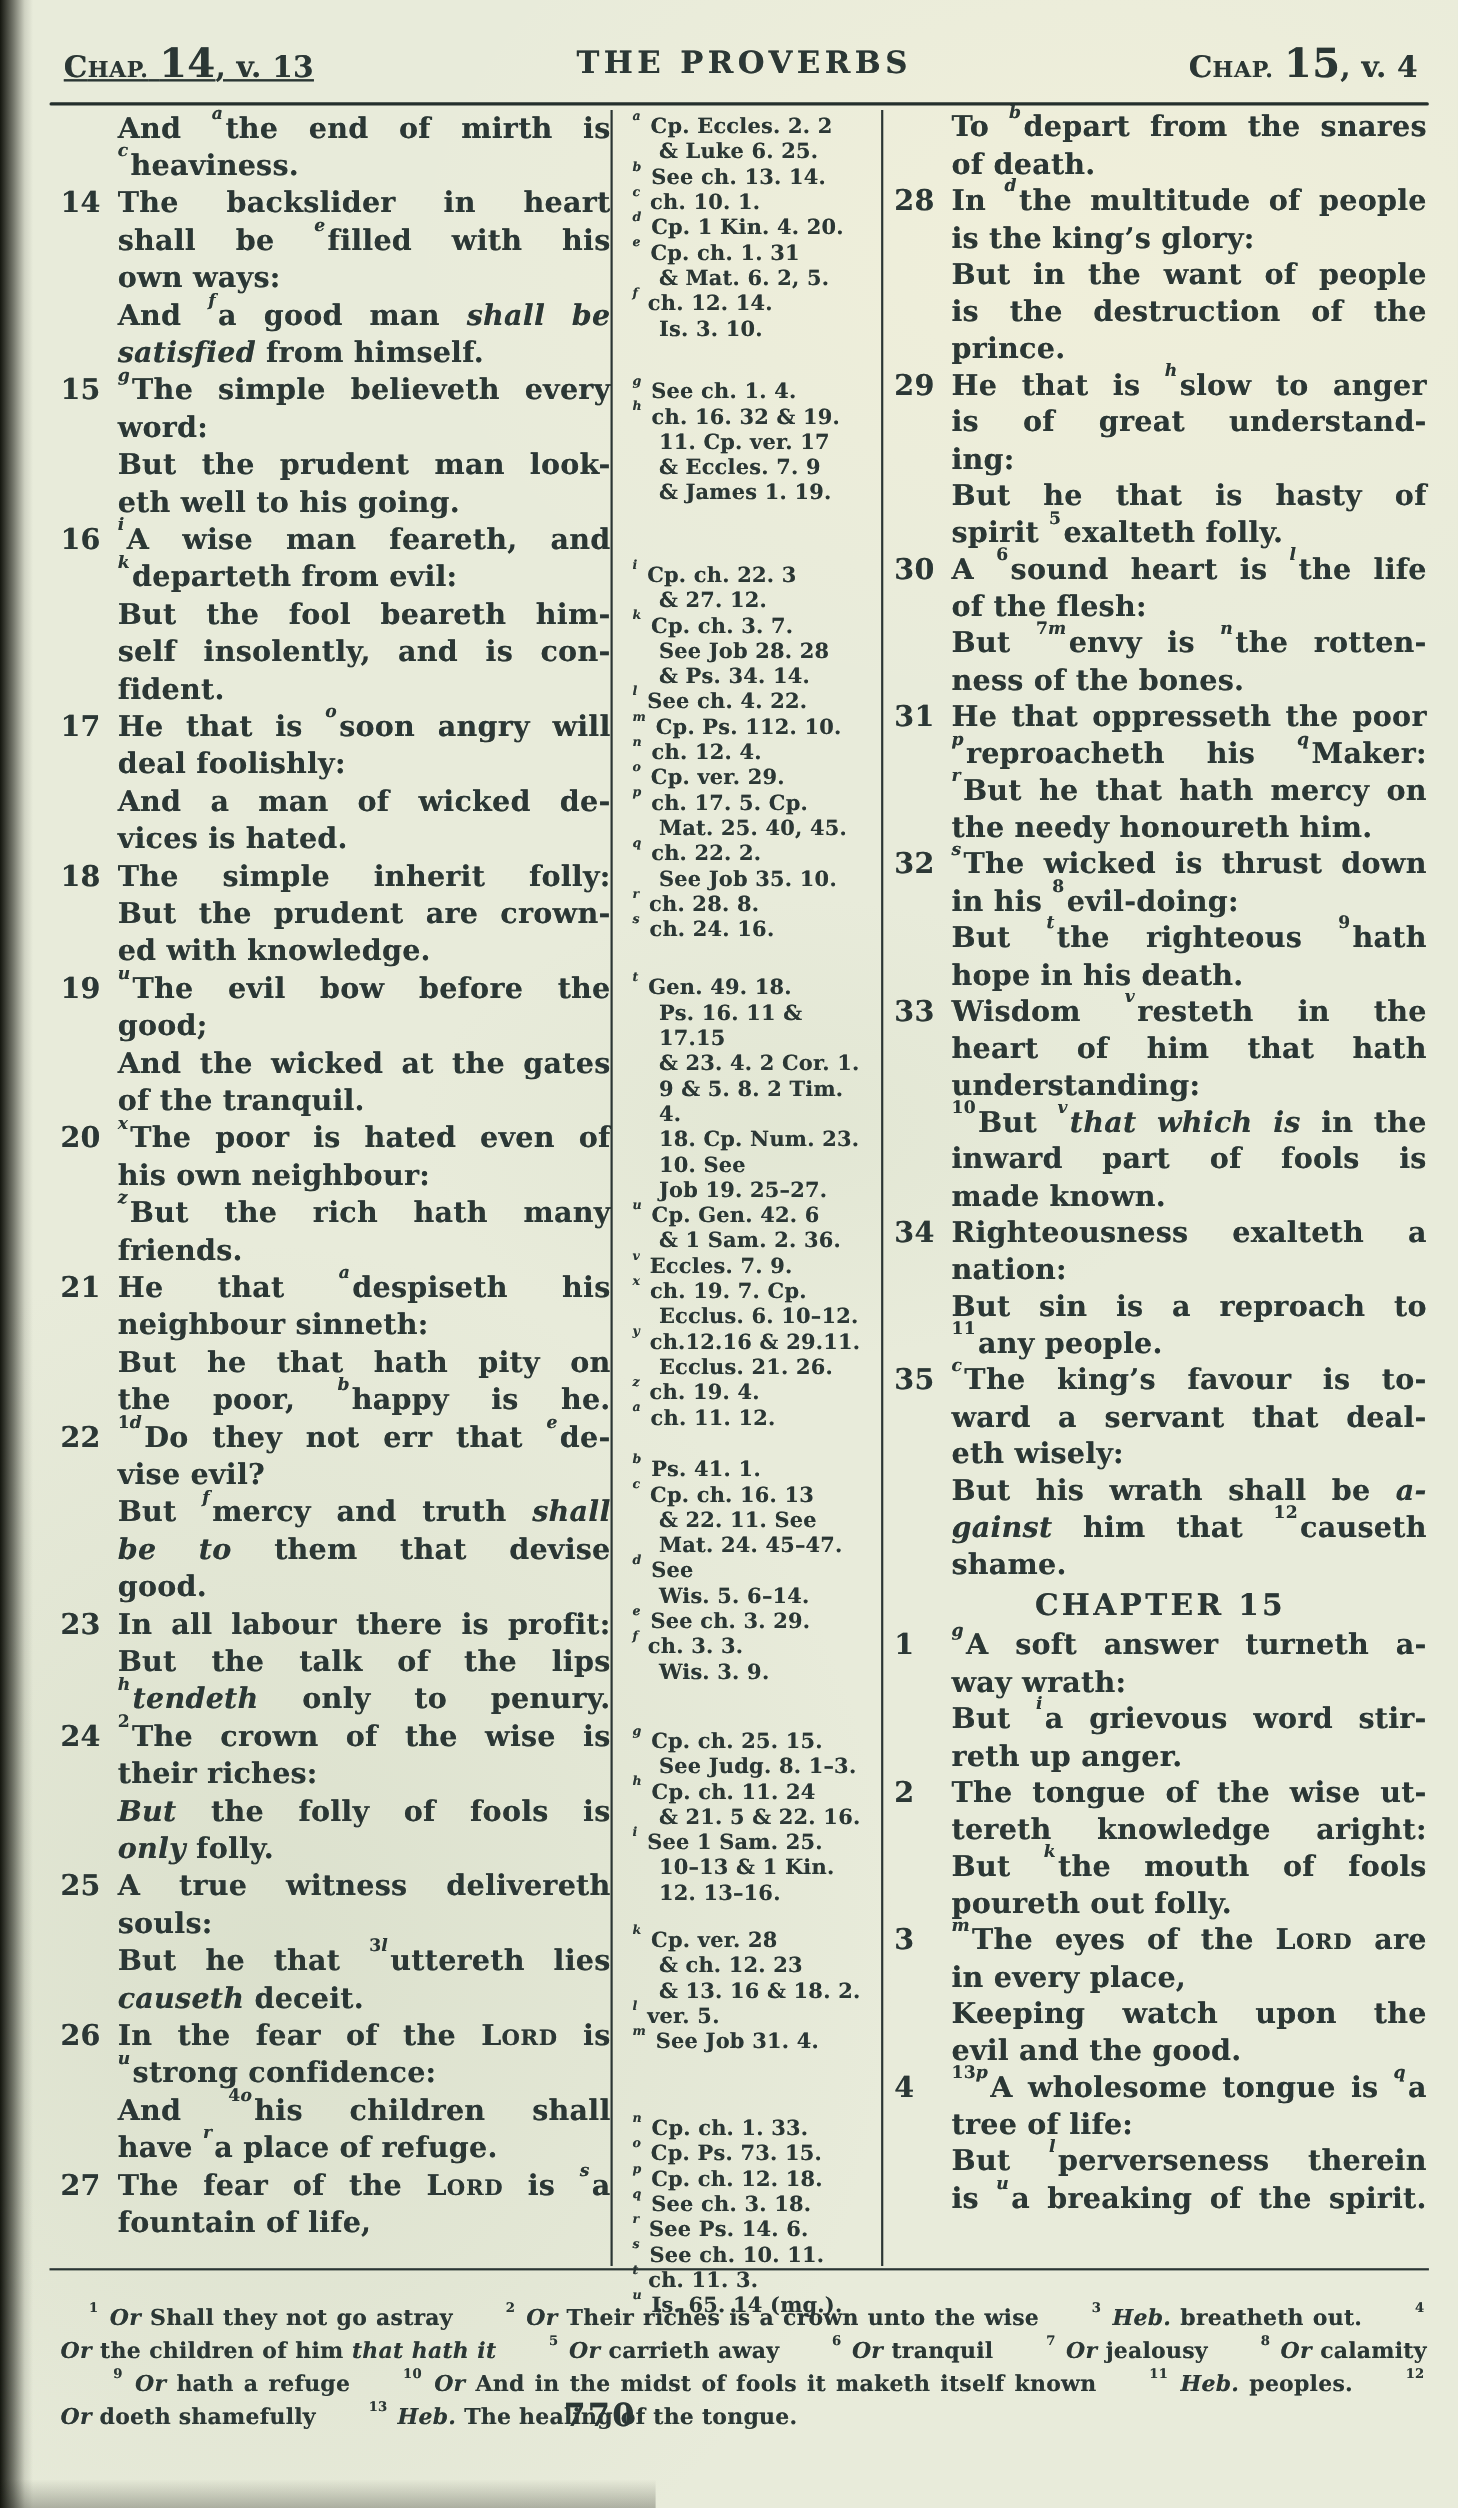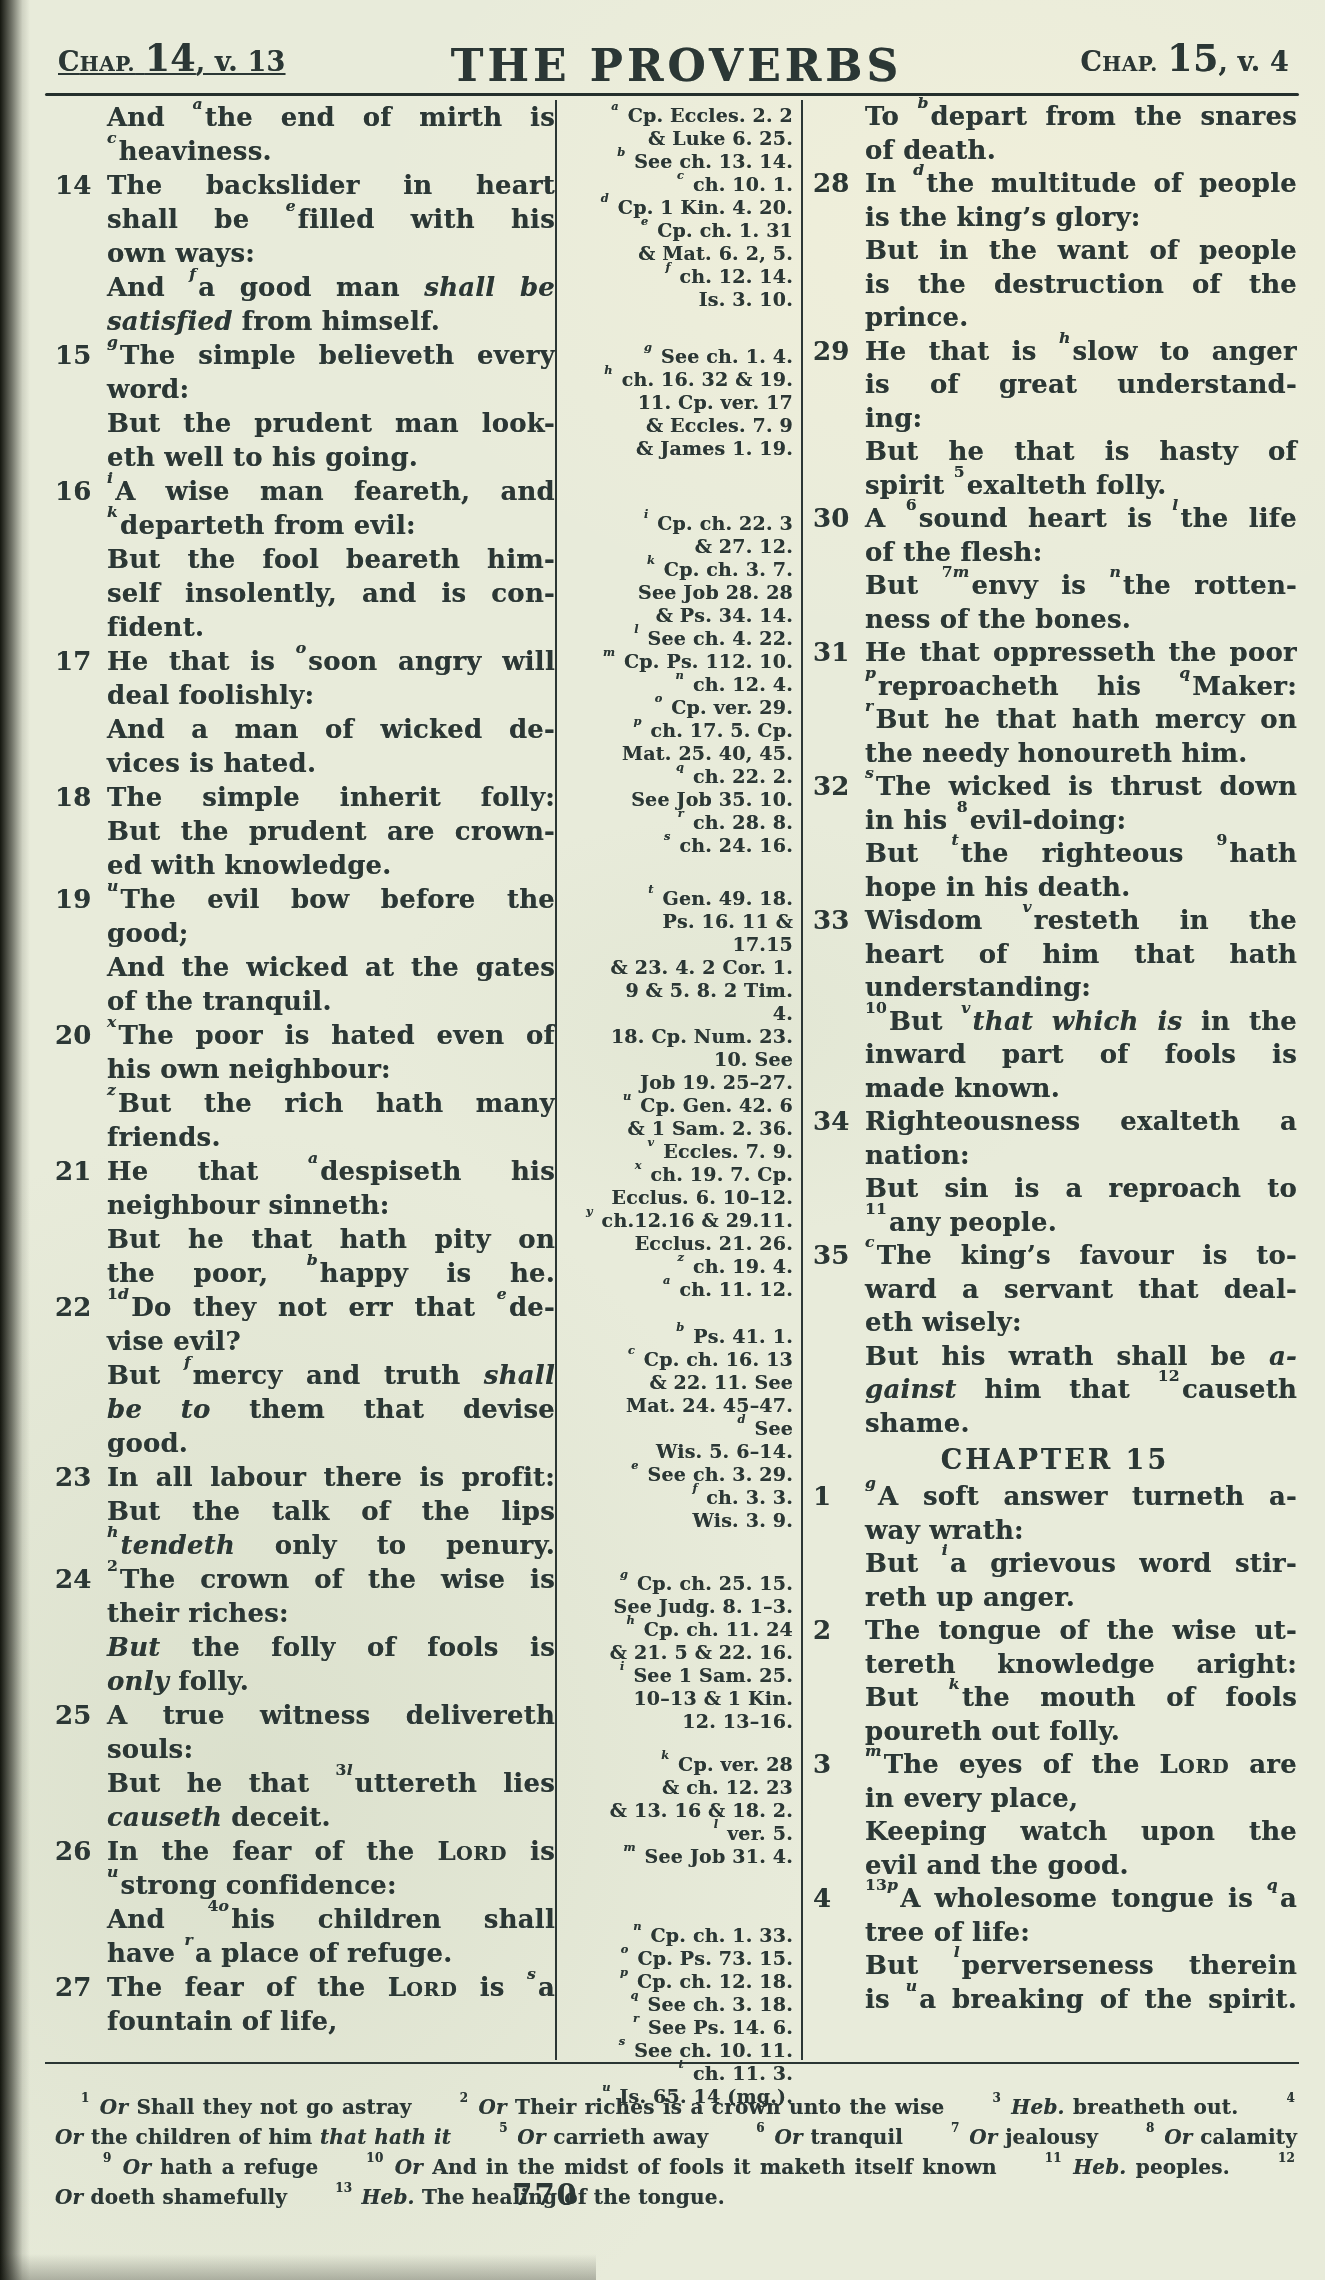--- a/index.html
+++ b/index.html
@@ -11,40 +11,40 @@
       #e8ebda;
     font-family:"DejaVu Serif","Liberation Serif",serif;
     color:#2b3735; font-weight:700; letter-spacing:.2px;}
   .edge-left{position:absolute;left:0;top:0;width:30px;height:100%;
     background:linear-gradient(90deg,#14160f 0%,rgba(20,22,15,.55) 40%,rgba(20,22,15,.12) 75%,transparent 100%);}
   .edge-bottom{position:absolute;left:0;bottom:0;width:45%;height:26px;
     background:linear-gradient(0deg,rgba(20,22,15,.28),transparent);}
   .header{position:absolute;top:38px;left:58px;right:30px;height:52px;font-size:27px;}
   .header .left{position:absolute;left:0;top:8px;text-decoration:underline;}
   .header .center{position:absolute;left:50%;transform:translateX(-50%);top:2px;
-    font-size:44px;letter-spacing:4px;}
+    font-size:28px;letter-spacing:4px;}
   .header .right{position:absolute;right:6px;top:8px;}
   .rule-top{position:absolute;top:93px;left:45px;right:26px;height:3px;background:#242f2c;border-radius:2px;}
   .rule-foot{position:absolute;top:2062px;left:45px;right:26px;height:2px;background:#2a3533;}
   .cols{position:absolute;top:100px;left:55px;width:1242px;height:1960px;display:flex;}
   .col-left{width:500px;font-size:26px;}
   .col-refs{width:248px;box-sizing:border-box;border-left:2px solid #2b3634;border-right:2px solid #2b3634;
     padding:4px 8px 0 18px;font-size:19px;line-height:23px;}
   .col-right{flex:1;padding-left:10px;font-size:26px;}
   .vline{display:flex;height:34px;line-height:34px;}
   .col-right .vline{height:33.5px;line-height:33.5px;}
   .vnum{flex:0 0 52px;}
   .vtext{flex:1;min-width:0;}
   .vline.j .vtext{text-align:justify;text-align-last:justify;}
   .chap-head{height:40px;line-height:40px;text-align:center;letter-spacing:3px;font-size:27px;}
   sup{font-size:.6em;line-height:0;position:relative;top:-.45em;margin-right:2px;}
   .sc{font-size:.74em;letter-spacing:.6px;}
   .bg{font-size:1.35em;line-height:0;}
   .ref{padding-left:24px;text-indent:-24px;}
-  .refgroup{margin:0;text-align:right;}
+  .refgroup{margin:0;}
   .footnotes{position:absolute;top:2072px;left:55px;width:1242px;font-size:20px;line-height:30px;
     text-align:justify;text-indent:26px;}
   .fn sup{top:-.4em;}
   .fngap{display:inline-block;width:48px;}
   .pagenum{position:absolute;top:2178px;left:0;width:1091px;text-align:center;font-size:29px;letter-spacing:2px;}
   .ink{text-shadow:0 0 .6px rgba(43,55,53,.55);}
 </style>
 </head>
 <body>
 

